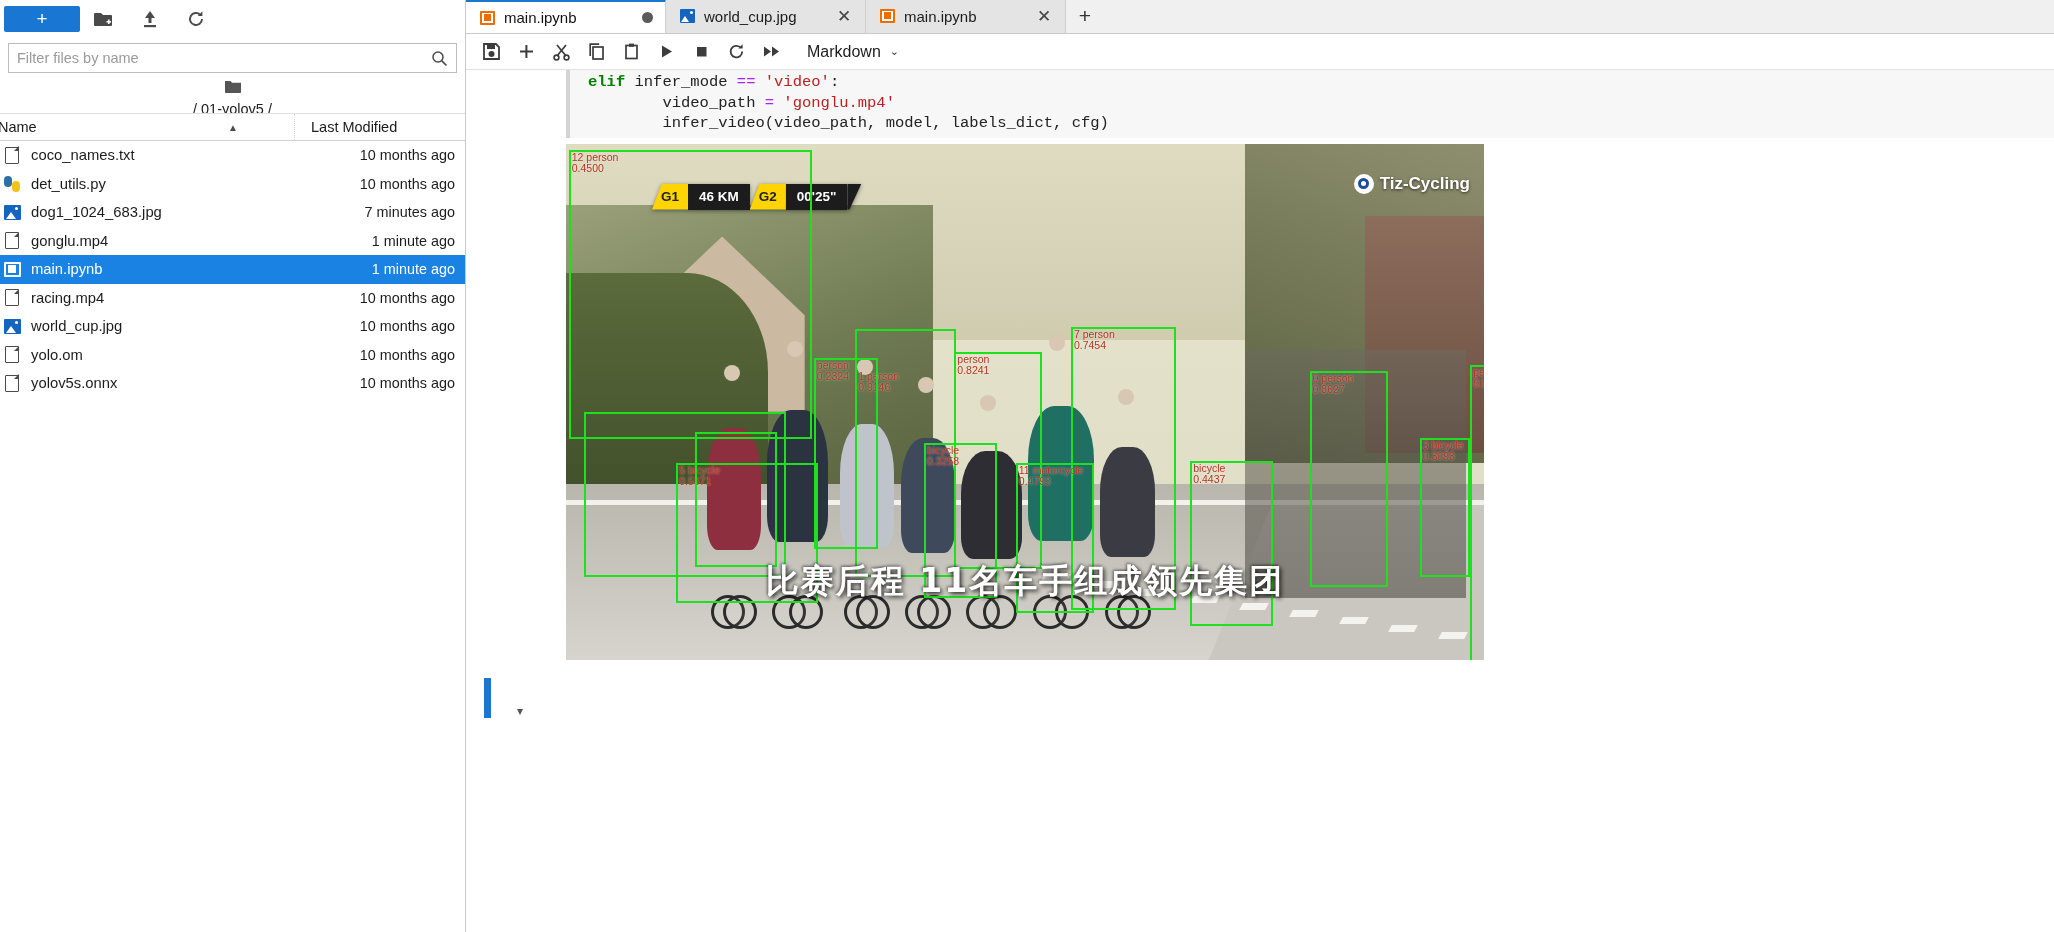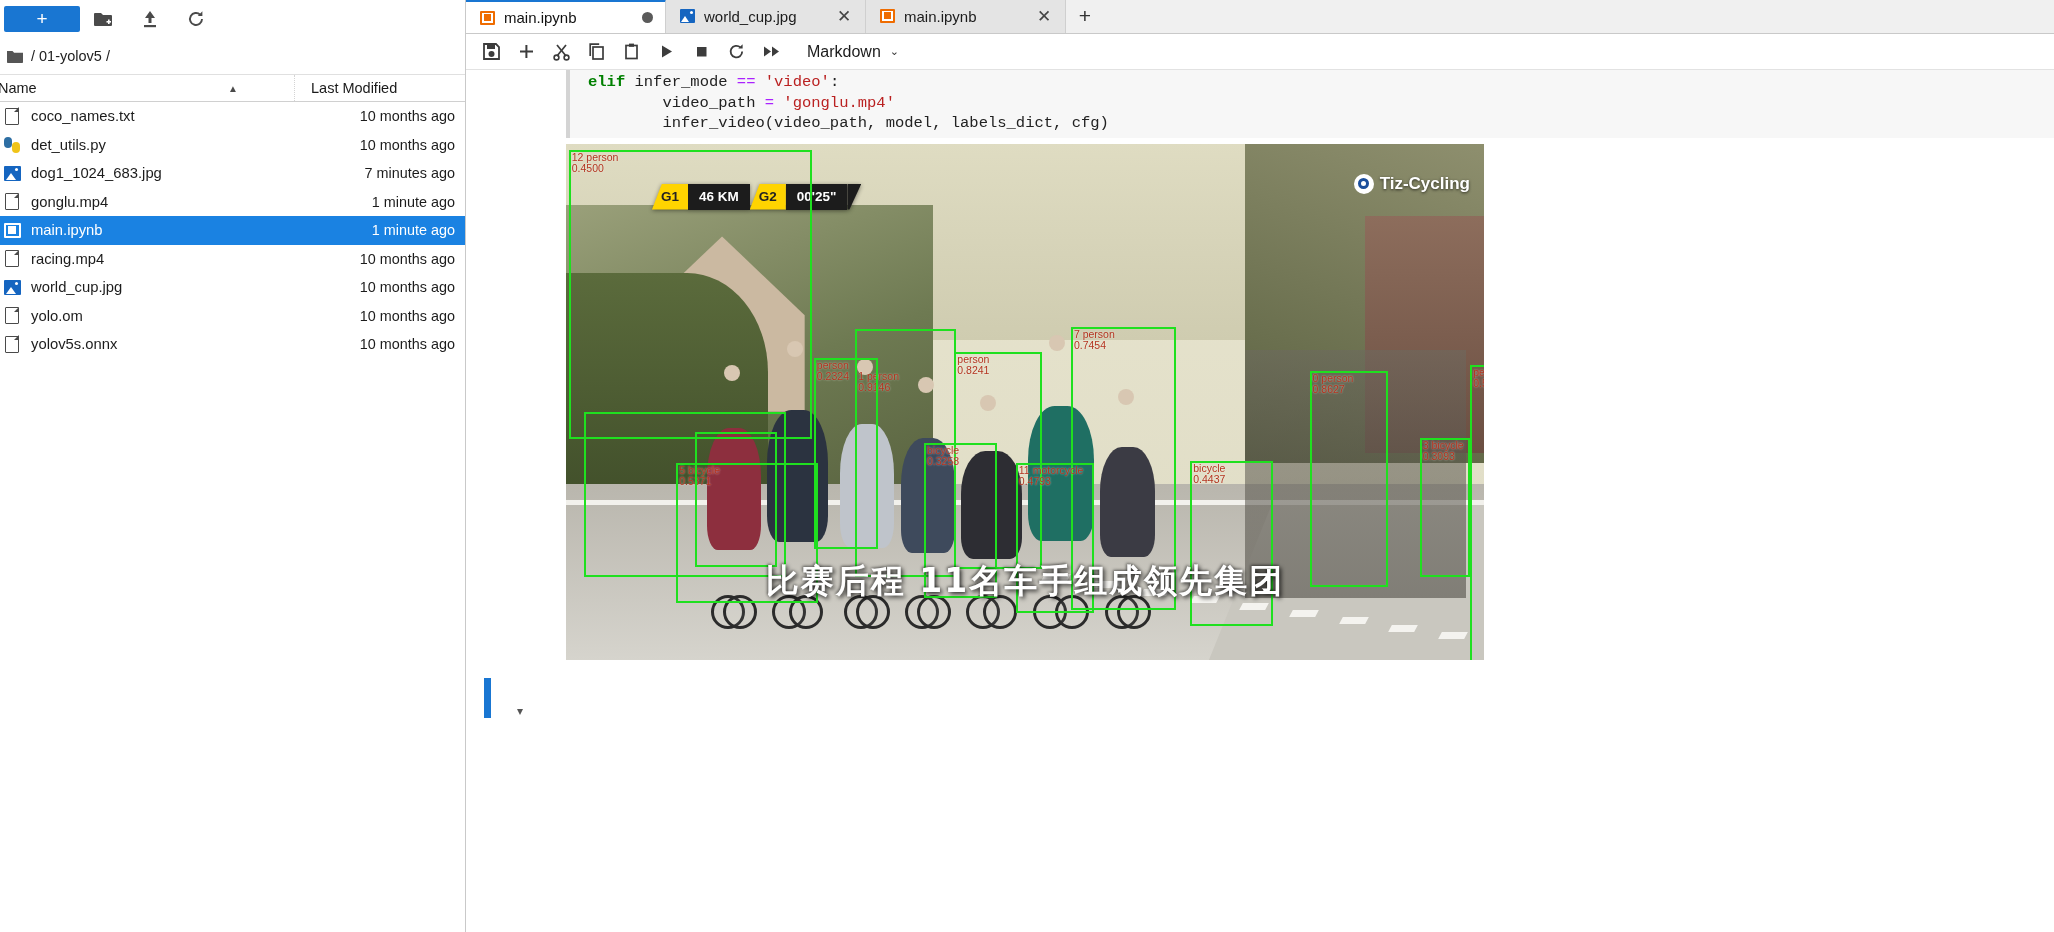--- a/index.html
+++ b/index.html
@@ -41,21 +41,21 @@
   .fb-filter input {
     flex: 1; border: none; outline: none; font-size: 14.5px;
     color: #5a5a5a; font-family: "Liberation Sans", sans-serif;
     background: transparent;
   }
   .fb-filter input::placeholder { color: #9a9a9a; }
   .fb-filter .srch { color: #555; display:flex; align-items:center;}
 
   .fb-breadcrumb {
     height: 32px; display: flex; align-items: center; gap: 7px;
-    padding: 0 6px; font-size: 14.5px; color: #212121; margin-top: 6px;
+    padding: 0 6px; font-size: 14.5px; color: #212121; margin-top: 6px; flex-direction: column;
   }
   .folder-ic { display: flex; align-items: center; }
 
   .fb-header {
     display: flex; align-items: center; height: 28px;
     border-top: 1px solid #e0e0e0; border-bottom: 1px solid #d0d0d0;
     font-size: 14.5px; color: #1a1a1a; margin-top: 2px;
     background: #fff;
   }
   .fb-h-name {
@@ -252,20 +252,29 @@
       </div>
 
       <div class="tb-icon">
         <svg width="20" height="20" viewBox="0 0 20 20">
           <path d="M16 10a6 6 0 1 1-1.8-4.3" fill="none" stroke="#4a4a4a" stroke-width="1.9"></path>
           <path d="M16.4 2.3 L16.4 7 L11.8 7 Z" fill="#4a4a4a"></path>
         </svg>
       </div>
     </div>
 
+    <div class="fb-filter">
+      <input type="text" placeholder="Filter files by name" style="">
+      <span class="srch">
+        <svg width="17" height="17" viewBox="0 0 17 17">
+          <circle cx="7" cy="7" r="5" fill="none" stroke="#4a4a4a" stroke-width="1.5"></circle>
+          <line x1="10.8" y1="10.8" x2="15.5" y2="15.5" stroke="#4a4a4a" stroke-width="1.7"></line>
+        </svg>
+      </span>
+    </div>
 
     <div class="fb-breadcrumb">
       <span class="folder-ic">
         <svg width="18" height="15" viewBox="0 0 18 15">
           <path d="M1 2h5.5l1.6 1.8H17v9.4a.8.8 0 0 1-.8.8H1.8a.8.8 0 0 1-.8-.8z" fill="#555"></path>
         </svg>
       </span>
       <span>/ 01-yolov5 /</span>
     </div>
 

